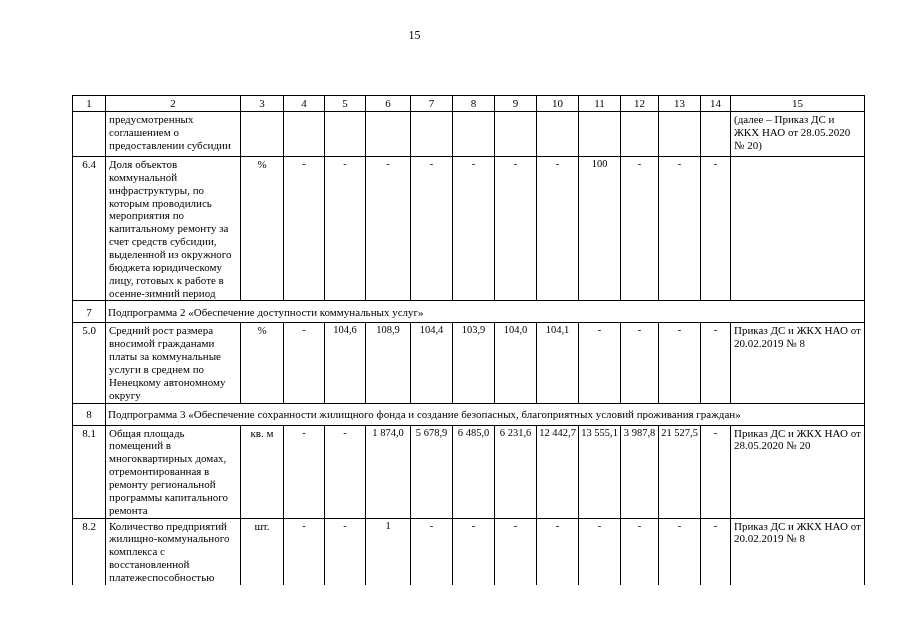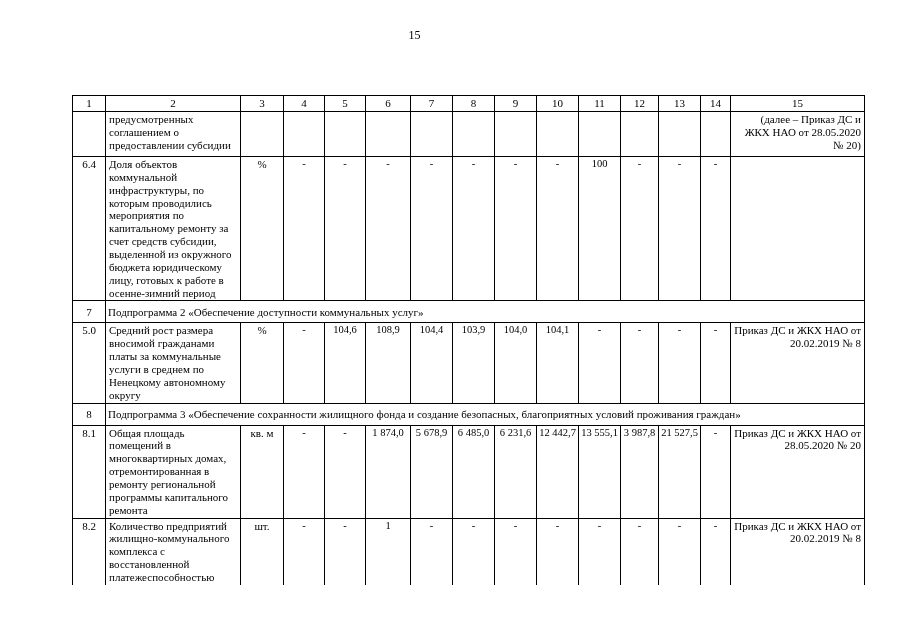--- a/index.html
+++ b/index.html
@@ -31,21 +31,21 @@
   }
   thead td {
     text-align: center;
     vertical-align: middle;
     height: 16px;
     padding: 0 1px;
   }
   td.c { text-align: center; }
   td.name { text-align: left; padding-left: 3px; padding-right: 2px; }
   td.val { text-align: center; font-size: 10.5px; white-space: nowrap; padding: 1px 0; }
-  td.doc { text-align: right; padding: 1px 3px; }
+  td.doc { text-align: left; padding: 1px 3px; }
   td.section { text-align: left; }
   tr.section-row td { vertical-align: middle; }
   tbody tr:nth-child(1) td { height: 45px; font-family: Liberation Serif, serif; }
   tbody tr:nth-child(2) td { height: 140px; }
   tbody tr:nth-child(3) td { height: 22px; }
   tbody tr:nth-child(4) td { height: 67px; }
   tbody tr:nth-child(5) td { height: 22px; }
   tbody tr:nth-child(6) td { height: 67px; }
   tbody tr:nth-child(7) td { height: 67px; }
   tbody tr:nth-child(8) td { height: 49px; }

